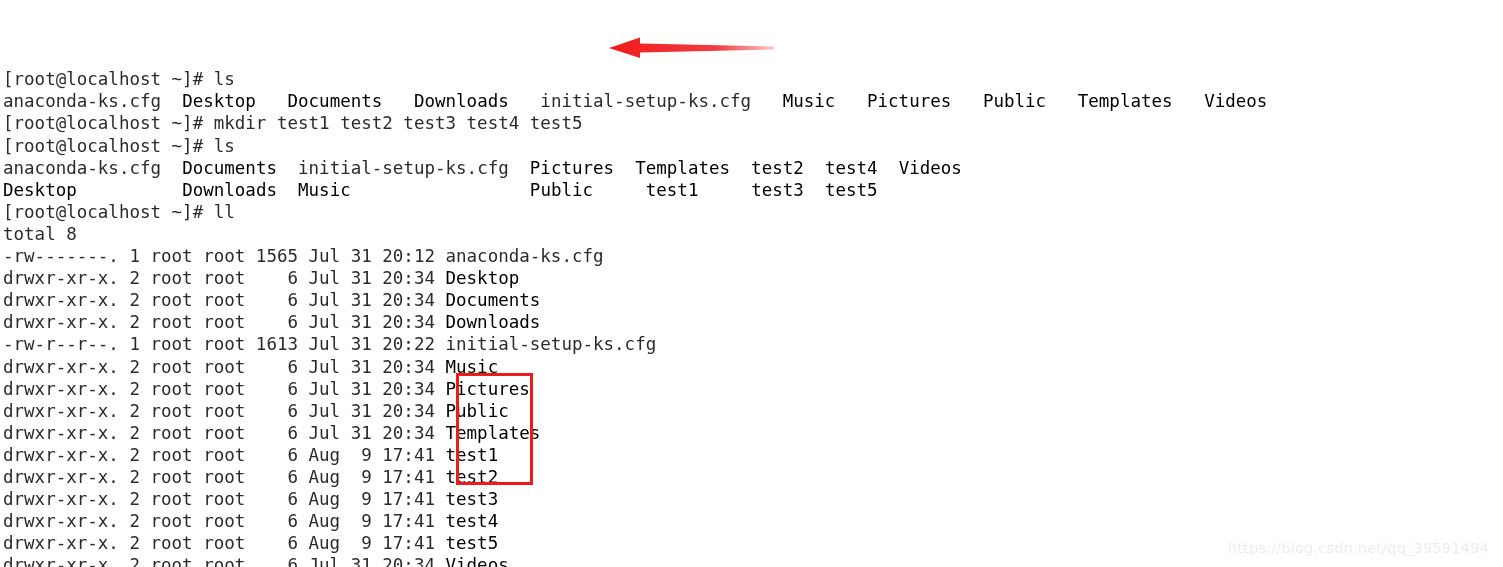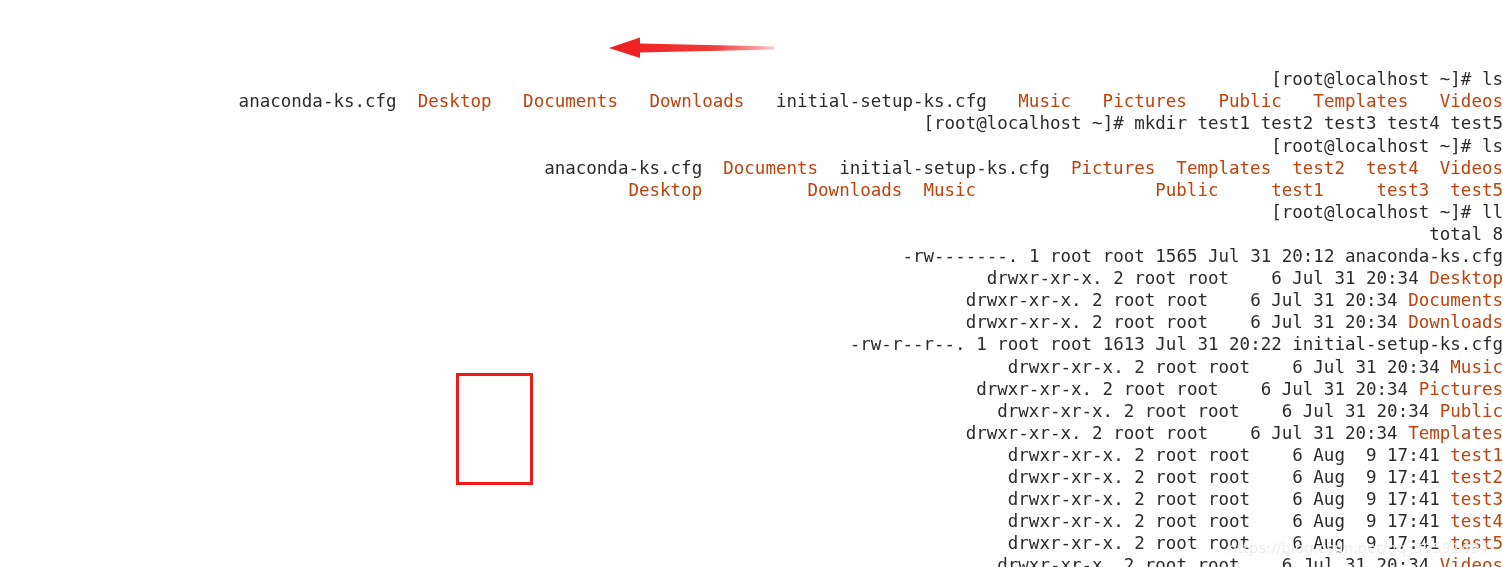--- a/index.html
+++ b/index.html
@@ -19,28 +19,27 @@
     height: 567px;
     background: #ffffff;
     color: #2b2b2b;
     font-family: "DejaVu Sans Mono", "Liberation Mono", monospace;
     font-size: 17.5px;
     line-height: 22.1px;
     padding: 2px 0 0 3px;
     box-sizing: border-box;
     white-space: pre;
     letter-spacing: 0px;
-    text-align: right;
   }
   .line {
     height: 22.1px;
     white-space: pre;
     font-family: "DejaVu Sans Mono", "Liberation Mono", monospace;
   }
-  .dir { color: #c2410c; }
+  .dir { color: #000000; }
   .plain { color: #2b2b2b; }
 
   
   #red-box {
     position: absolute;
     left: 456px;
     top: 373px;
     width: 77px;
     height: 112px;
     border: 3px solid #ef1b1b;

